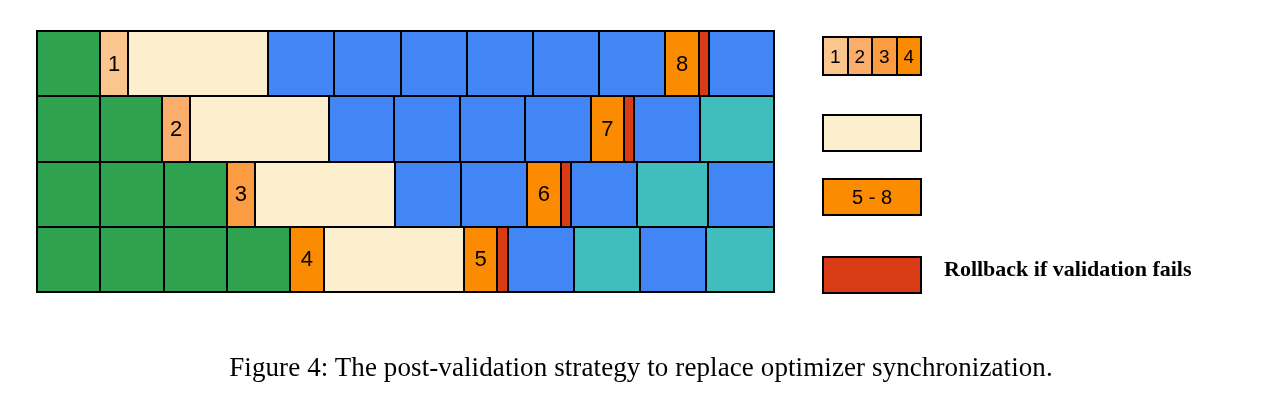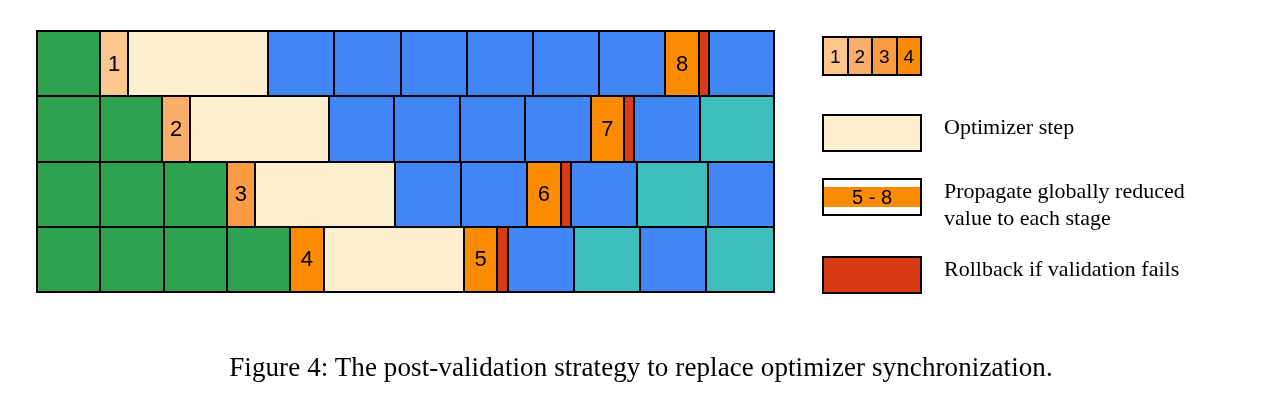--- a/index.html
+++ b/index.html
@@ -184,30 +184,27 @@
           <div class="swatch-seg" style="background: rgb(251, 197, 142);">1</div>
           <div class="swatch-seg" style="background: rgb(251, 173, 107);">2</div>
           <div class="swatch-seg" style="background: rgb(251, 155, 66);">3</div>
           <div class="swatch-seg" style="background: rgb(251, 139, 0);">4</div>
         </div>
       </div>
       <div class="legend-row" style="top: 86px;">
         <div class="legend-swatch" style="width: 100px; height: 38px;">
           <div class="swatch-solid" style="background: rgb(252, 239, 205);"></div>
         </div>
-        <div class="legend-label">Optimizer step</div>
       </div>
       <div class="legend-row" style="top: 150px;">
-        <div class="legend-swatch" style="width: 100px; height: 38px; align-items: center;">
+        <div class="legend-swatch" style="width: 100px; height: 38px;">
           <div class="swatch-solid" style="background: rgb(251, 139, 0);">5 - 8</div>
         </div>
-        <div class="legend-label">Propagate globally reduced
-value to each stage</div>
-      </div>
-      <div class="legend-row" style="top: 228px;">
+      </div>
+      <div class="legend-row" style="top: 228px; font-weight: bold;">
         <div class="legend-swatch" style="width: 100px; height: 38px;">
           <div class="swatch-solid" style="background: rgb(217, 59, 20);"></div>
         </div>
         <div class="legend-label">Rollback if validation fails</div>
       </div>
     </div>
 
 </div>
 
 <div id="caption">Figure 4: The post-validation strategy to replace optimizer synchronization.</div>

